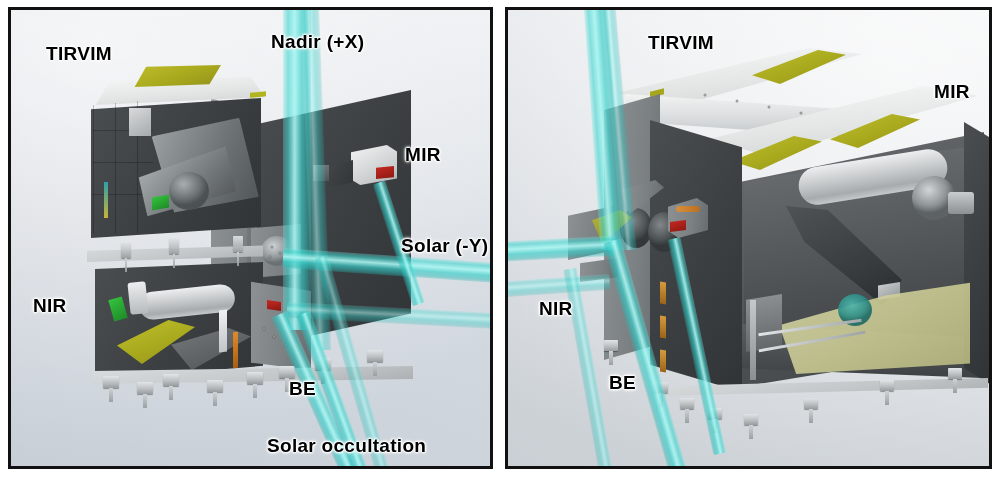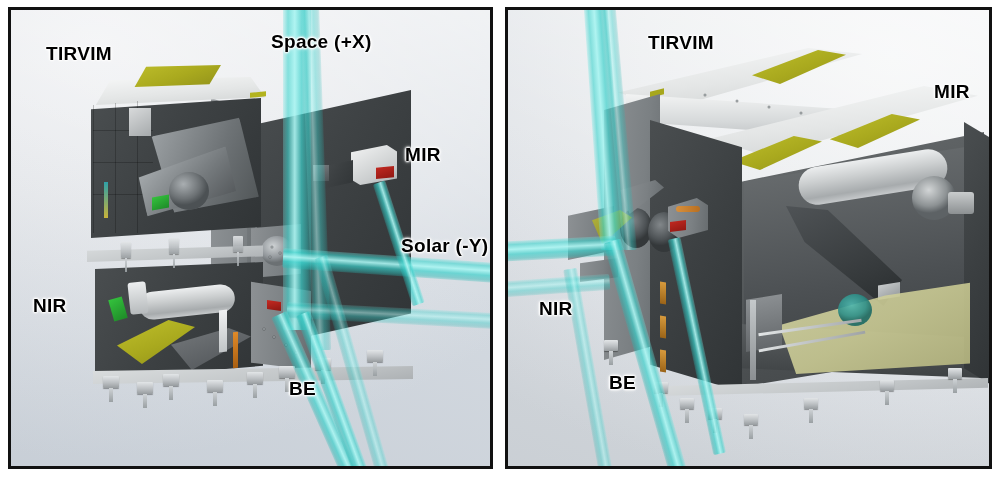--- a/index.html
+++ b/index.html
@@ -169,25 +169,26 @@
         </div>
       <div class="beam" style="left:292px;top:296px;width:210px;height:15px;transform:rotate(70deg);">
           <i></i>
         </div>
       <div class="beam dim" style="left:310px;top:240px;width:246px;height:14px;transform:rotate(74deg);">
           <i></i>
         </div>
     </div>
 
     <div class="lbl" style="left:35px;top:34px;font-size:19px;">TIRVIM</div>
-    <div class="lbl" style="left:260px;top:22px;font-size:19px;">Space (+X)</div>
+    <div class="lbl" style="left:260px;top:22px;font-size:19px;">Nadir (+X)</div>
     <div class="lbl" style="left:394px;top:135px;font-size:19px;">MIR</div>
     <div class="lbl" style="left:390px;top:226px;font-size:19px;">Solar (-Y)</div>
     <div class="lbl" style="left:22px;top:286px;font-size:19px;">NIR</div>
     <div class="lbl" style="left:278px;top:369px;font-size:19px;">BE</div>
+    <div class="lbl" style="left:256px;top:426px;font-size:19px;">Solar occultation</div>
   </div>
 
   <div class="panel" id="panel-right">
     <div class="bgwash" id="bg-right"></div>
 
     <div>
 
       <div class="shape housing-top" style="left:110px;top:38px;width:244px;height:60px;clip-path:polygon(0 74%,78% 0,100% 10%,22% 100%);"></div>
       <div class="shape" style="left:118px;top:84px;width:240px;height:44px;background:linear-gradient(180deg,#f2f3f3,#d7dadb 60%,#c0c3c5);
                   clip-path:polygon(0 0,100% 38%,100% 100%,0 62%);"></div>

